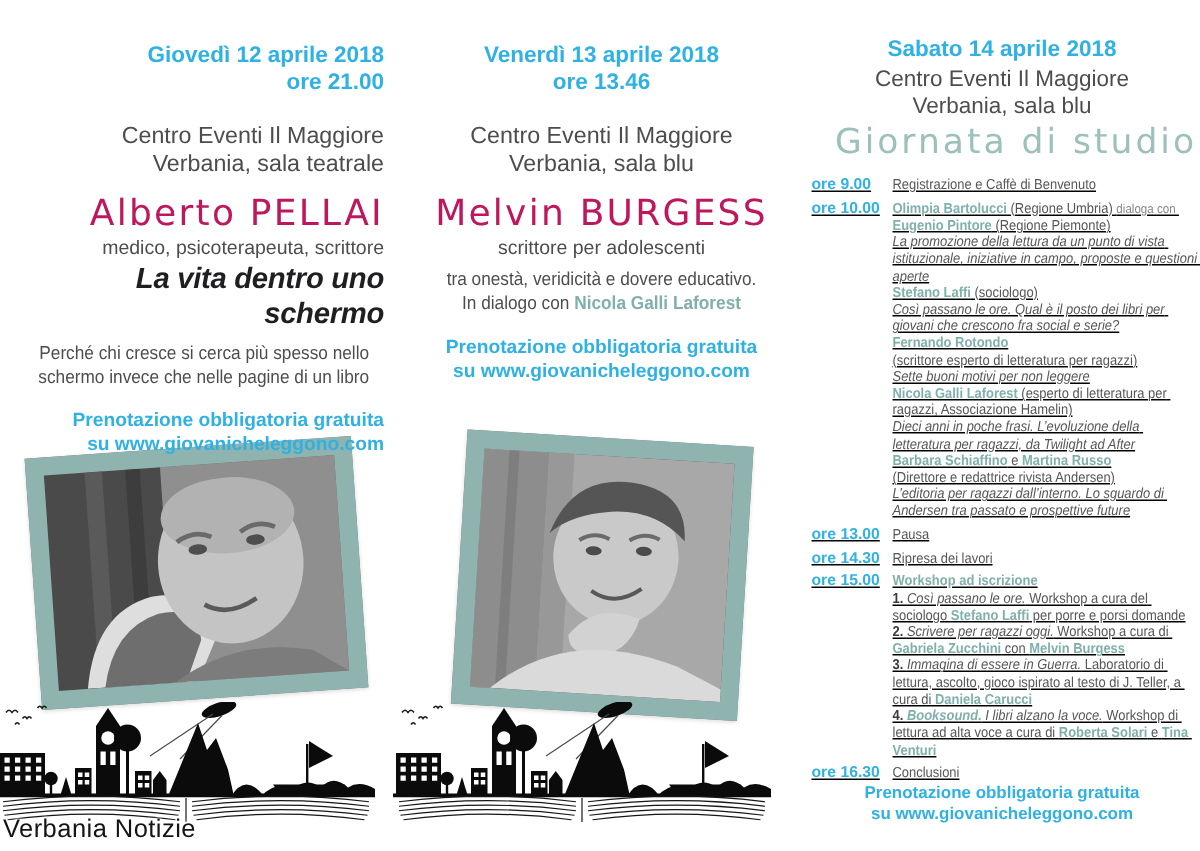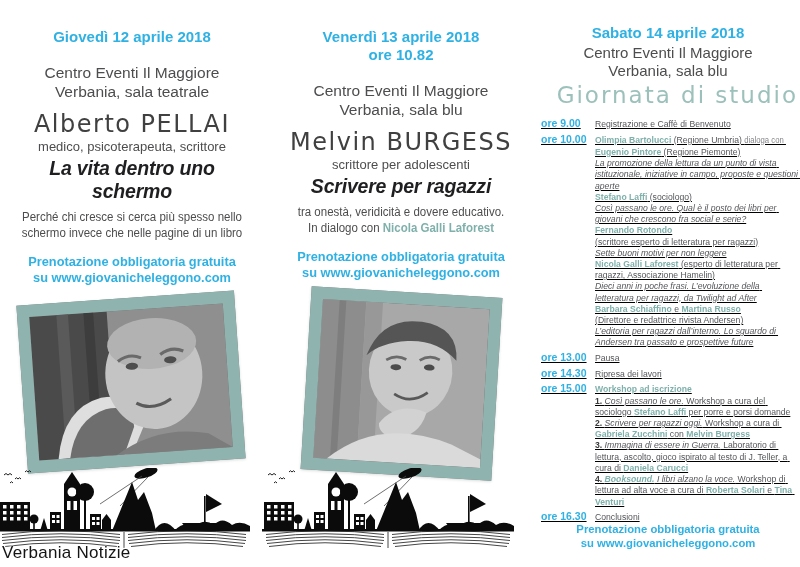--- a/index.html
+++ b/index.html
@@ -4,27 +4,27 @@
 <style>
   html,body{margin:0;padding:0;}
   body{
     width:800px;height:567px;position:relative;overflow:hidden;
     background:#ffffff;
     font-family:"Liberation Sans", sans-serif;
     -webkit-font-smoothing:antialiased;
   }
   
   .panel{position:absolute;top:0;text-align:center;color:#4d4d4f;z-index:5;}
-  #panel-thu{left:8px;width:248px;}
+  #panel-thu{left:8px;width:248px;text-align:right;}
   #panel-fri{left:272px;width:258px;}
   #panel-sat{left:538px;width:260px;}
 
   .evt-date{margin-top:28px;font-size:15px;line-height:18px;font-weight:bold;color:#2fb1e3;}
   .venue{margin-top:17px;font-size:15.5px;line-height:19px;color:#4d4d4f;}
-  .speaker{margin-top:9px;font-size:24px;line-height:28px;color:#404040;letter-spacing:1.5px;
+  .speaker{margin-top:9px;font-size:24px;line-height:28px;color:#be185d;letter-spacing:1.5px;
            font-family:"DejaVu Sans", sans-serif;}
   .role{font-size:13px;line-height:15px;margin-top:1px;color:#4d4d4f;}
   .talk-title{margin-top:3px;font-size:19.5px;line-height:23px;font-weight:bold;color:#1f1f21;letter-spacing:-0.2px;font-style:italic;}
   .subtitle{margin-top:7px;font-size:12.5px;line-height:15.5px;color:#4d4d4f;}
   .narrow{transform:scaleX(0.92);transform-origin:50% 0;}
   .booking{margin-top:13px;font-size:12.8px;line-height:15.5px;font-weight:bold;color:#2fb1e3;}
   .teal-name{color:#7fb0ab;font-weight:bold;}
 
   
   #panel-sat .evt-date{margin-top:24px;}
@@ -65,47 +65,47 @@
   #watermark{position:absolute;left:2px;top:543px;z-index:6;font-size:17px;line-height:19px;
              color:#141414;letter-spacing:0.3px;
              text-shadow:0 0 3px #fff,0 0 3px #fff,0 0 2px #fff;}
 </style>
 </head>
 <body>
 
 <div class="panel" id="panel-thu">
   <div class="evt-date">
     <div>Giovedì 12 aprile 2018</div>
+    <div>ore 21.00</div>
   </div>
   <div class="venue">
     <div>Centro Eventi Il Maggiore</div>
     <div>Verbania, sala teatrale</div>
   </div>
   <div class="speaker">Alberto PELLAI</div>
   <div class="role">medico, psicoterapeuta, scrittore</div>
   <div class="talk-title">La vita dentro uno schermo</div>
   <div class="subtitle narrow">Perché chi cresce si cerca più spesso nello schermo invece che nelle pagine di un libro</div>
   <div class="booking">
     <div>Prenotazione obbligatoria gratuita</div>
     <div>su www.giovanicheleggono.com</div>
   </div>
 </div>
 
 <div class="panel" id="panel-fri">
   <div class="evt-date">
     <div>Venerdì 13 aprile 2018</div>
-    <div>ore 10.82</div>
+    <div>ore 13.46</div>
   </div>
   <div class="venue">
     <div>Centro Eventi Il Maggiore</div>
     <div>Verbania, sala blu</div>
   </div>
   <div class="speaker">Melvin BURGESS</div>
   <div class="role">scrittore per adolescenti</div>
-  <div class="talk-title">Scrivere per ragazzi</div>
   <div class="subtitle narrow">
     <span>tra onestà, veridicità e dovere educativo.</span><br>
     <span>In dialogo con </span><span class="teal-name">Nicola Galli Laforest</span>
   </div>
   <div class="booking">
     <div>Prenotazione obbligatoria gratuita</div>
     <div>su www.giovanicheleggono.com</div>
   </div>
 </div>
 

